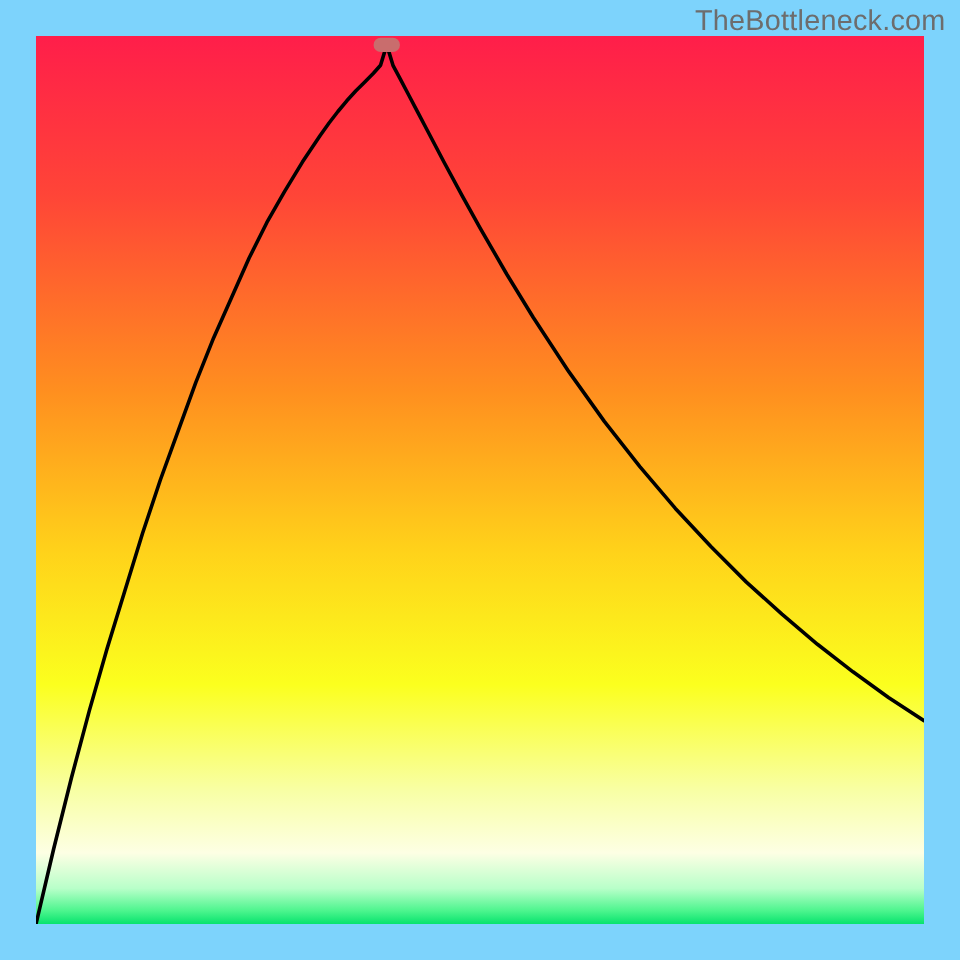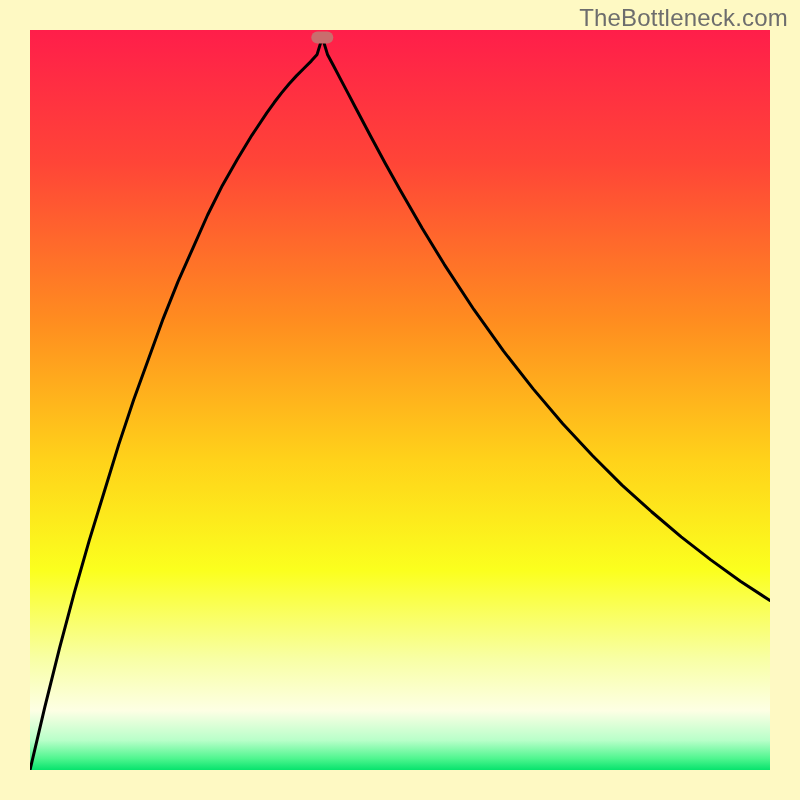--- a/index.html
+++ b/index.html
@@ -10,21 +10,21 @@
     overflow: hidden;
     background: #000;
     font-family: Arial, Helvetica, sans-serif;
   }
   .frame {
     position: absolute;
     left: 0;
     top: 0;
     width: 800px;
     height: 800px;
-    background: #fef9c3;
+    background: #7dd3fc;
   }
   .plot-area {
     position: absolute;
     left: 30px;
     top: 30px;
     width: 740px;
     height: 740px;
   }
   .watermark {
     position: absolute;

